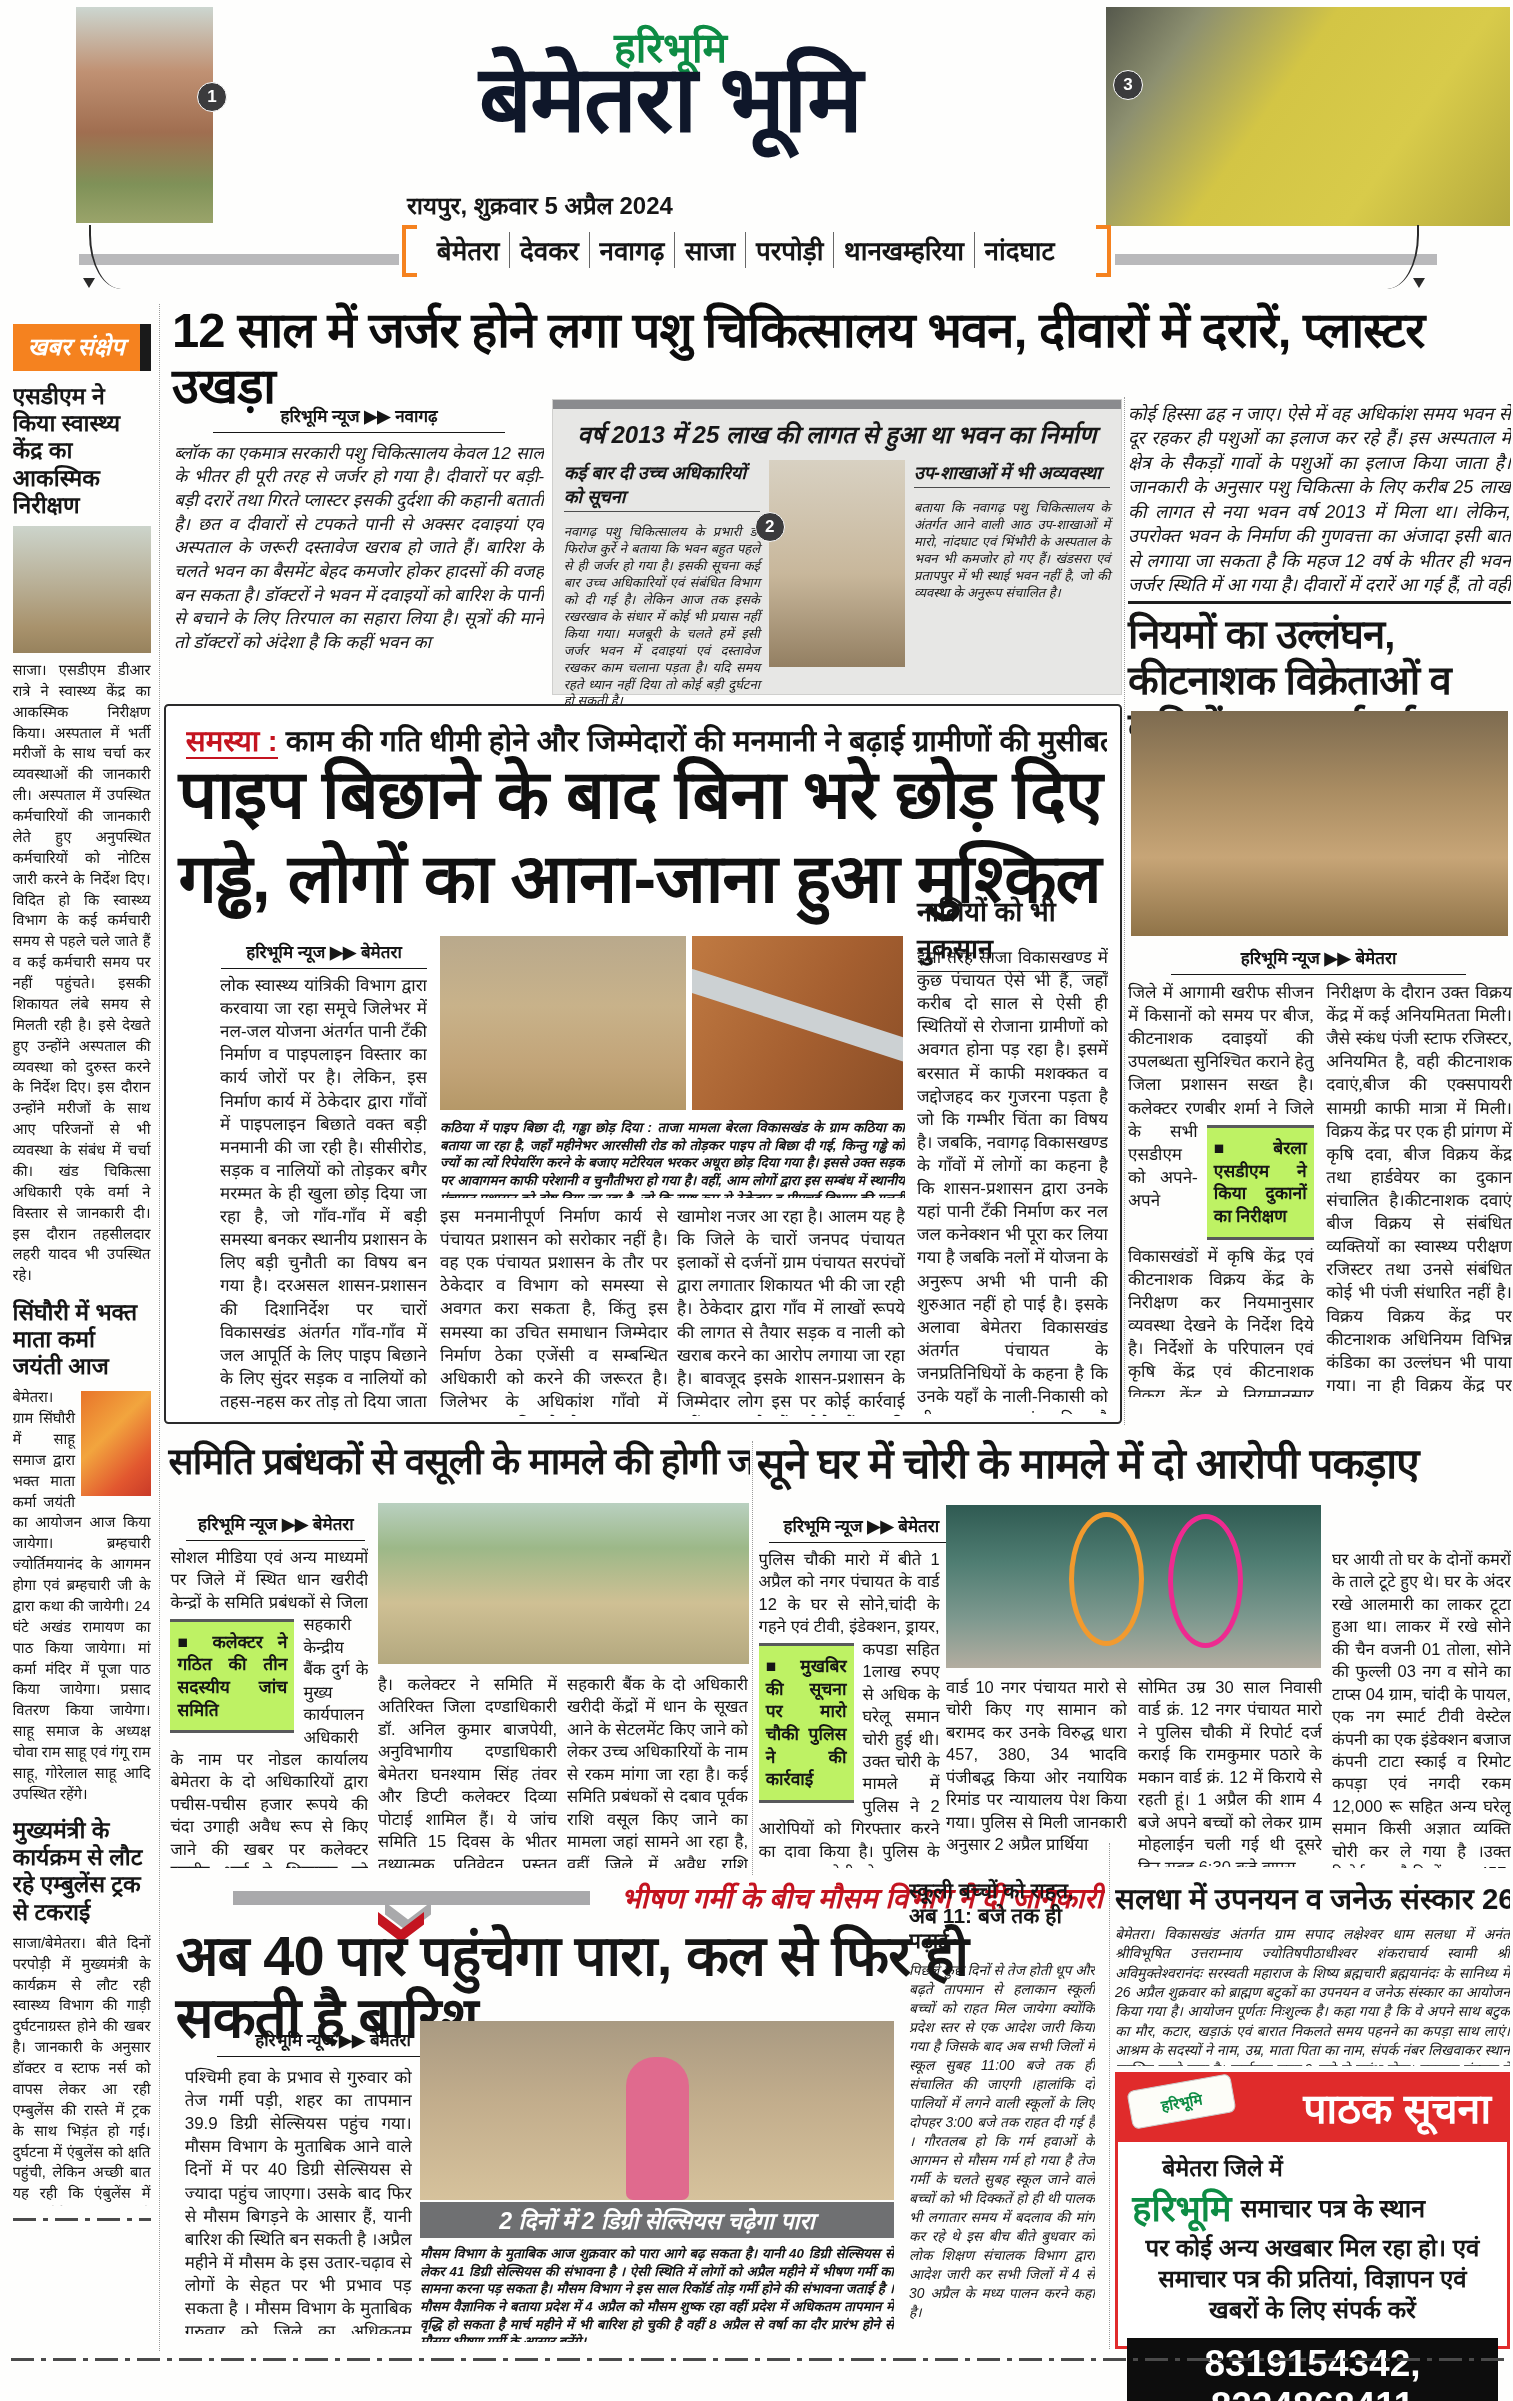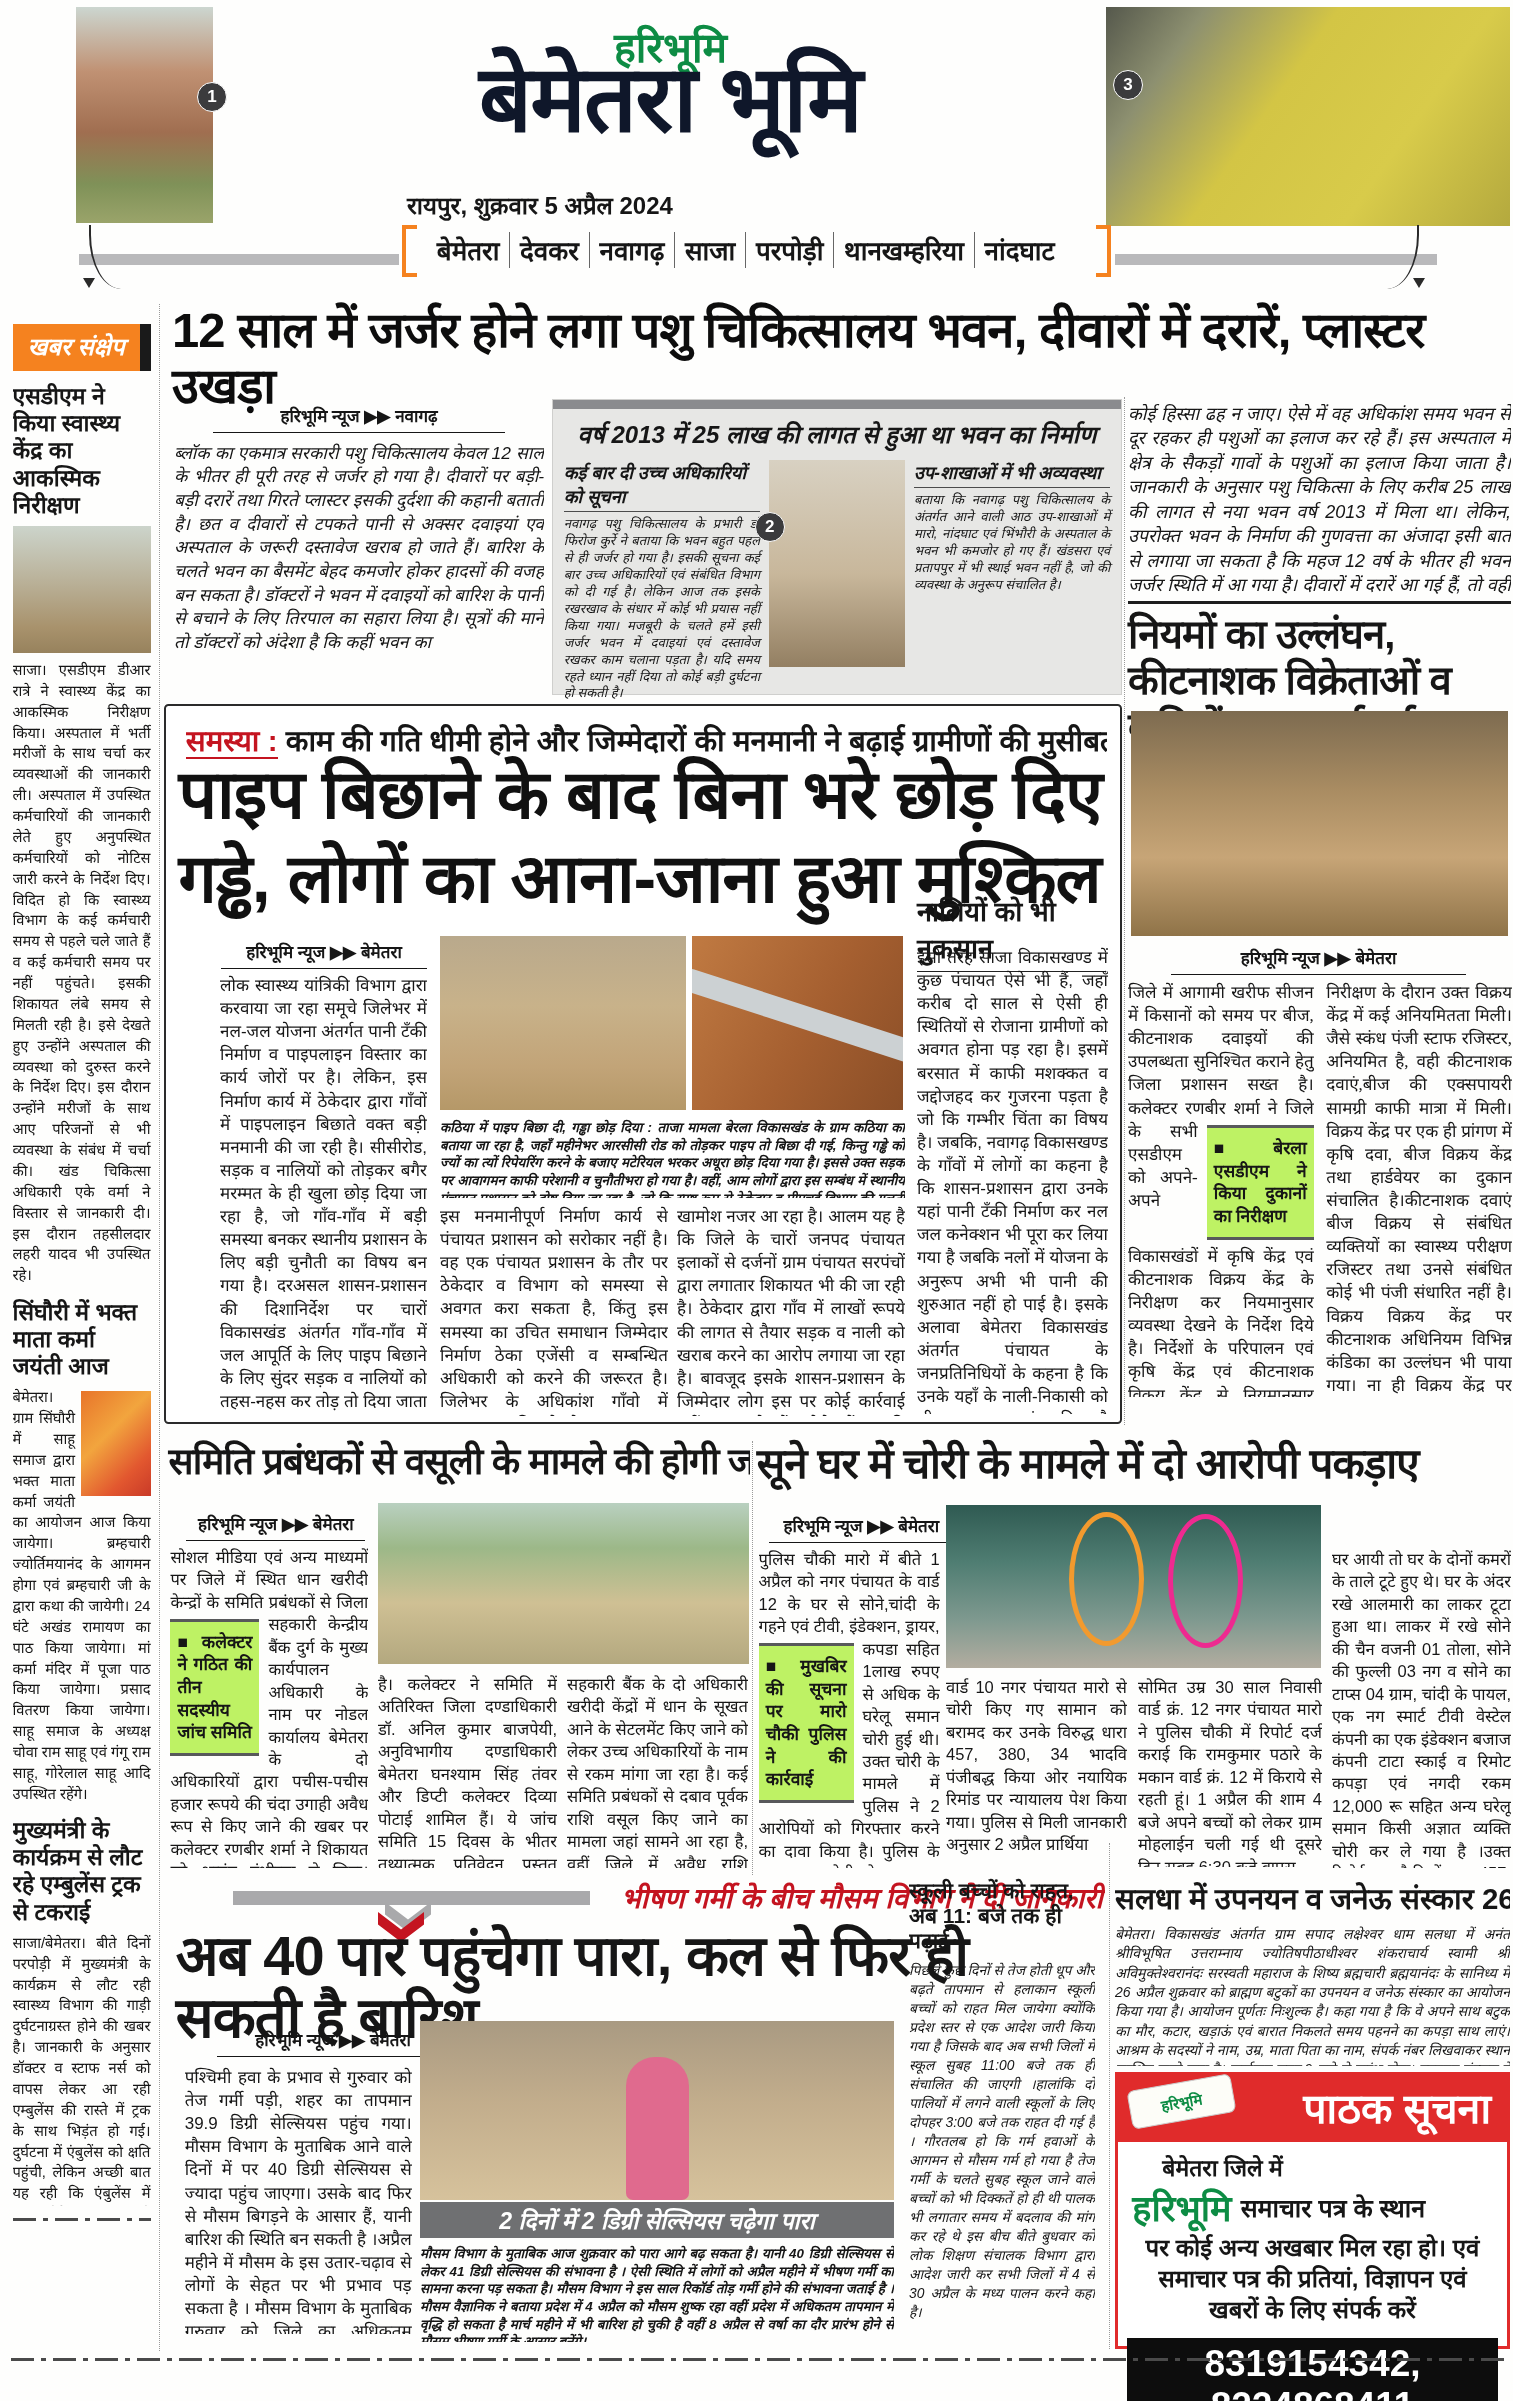--- a/index.html
+++ b/index.html
@@ -40,37 +40,37 @@
   .rail h3 { font-size:23px; font-weight:800; line-height:1.18; margin:12.5px 0 7.1px; }
   .rail .rphoto { width:100%; height:127px; margin-bottom:7.1px; position:relative; }
   .rail p { text-align:justify; }
   .karma { float:right; width:70px; height:105px; margin:3.6px 0 3.6px 5.4px; }
 
   
   .lead-box { background:#e7e7e5; border:0.9px solid #cfcfcd; }
   .lead-strip { height:9px; background:#8a8b8e; }
   .lead-title { font-size:24px; font-weight:800; font-style:italic; text-align:center; padding:8px 12.5px 6.3px; }
   .lead-row { display:flex; gap:9px; padding:3.6px 10.7px 9px; }
-  .sub h4 { font-size:18px; font-weight:800; font-style:italic; border-bottom:1.8px solid #4c4c4c; padding-bottom:3.6px; margin-bottom:4px; }
+  .sub h4 { font-size:18px; font-weight:800; font-style:italic; border-bottom:1.8px solid #4c4c4c; padding-bottom:3.6px; margin-bottom:12px; }
   .sub p { font-size:13px; font-style:italic; line-height:1.3; text-align:justify; }
   .lead-photo { position:relative; flex:0 0 136px; height:207px; }
 
   
   .pipe-pkg { border:2.7px solid #2b2b2b; border-radius:4.5px; background:#fff; }
   .kick-label { color:#c41420; font-weight:800; border-bottom:2.7px solid #c41420; }
   .kick { font-size:29.5px; font-weight:800; }
   .h-pipe { font-size:68px; font-weight:900; line-height:1.24; letter-spacing:-0.9px; color:#111; }
   .subhead2 { font-size:27px; font-weight:900; border-bottom:1.8px solid #222; padding-bottom:5.4px; }
   .cap { font-size:13.4px; font-weight:700; font-style:italic; line-height:1.32; text-align:justify; }
 
   .h-krishi { font-size:40px; font-weight:900; line-height:1.16; letter-spacing:-0.9px; }
   .h-mid { font-size:38px; font-weight:900; line-height:1.1; letter-spacing:-0.9px; white-space:nowrap; }
   .pull { background:#bef264; border-top:3.6px solid #58595b; border-bottom:3.6px solid #58595b;
           font-weight:800; font-size:17.4px; line-height:1.3; padding:9px 7.1px; }
-  .pullL { float:left; width:89px; margin:5.4px 9px 5.4px 0; }
+  .pullL { float:left; width:124px; margin:5.4px 9px 5.4px 0; }
   .pullR { float:right; width:107px; margin:5.4px 0 5.4px 9px; }
 
   .chev { position:absolute; width:46px; height:30px; clip-path:polygon(0 0,50% 58%,100% 0,100% 42%,50% 100%,0 42%); }
   .h-weather { font-size:56px; font-weight:900; letter-spacing:-0.9px; line-height:1.1; }
   .kick-red { color:#c41420; font-weight:800; font-size:28px; }
   .capbar { background:#6f7072; color:#fff; font-weight:800; font-style:italic; font-size:23px;
             display:flex; align-items:center; justify-content:center; }
   .school h3 { font-size:21px; font-weight:800; line-height:1.2; margin-bottom:7.1px; }
   .school p { font-size:13.8px; line-height:1.38; text-align:justify; font-style:italic; }
 

